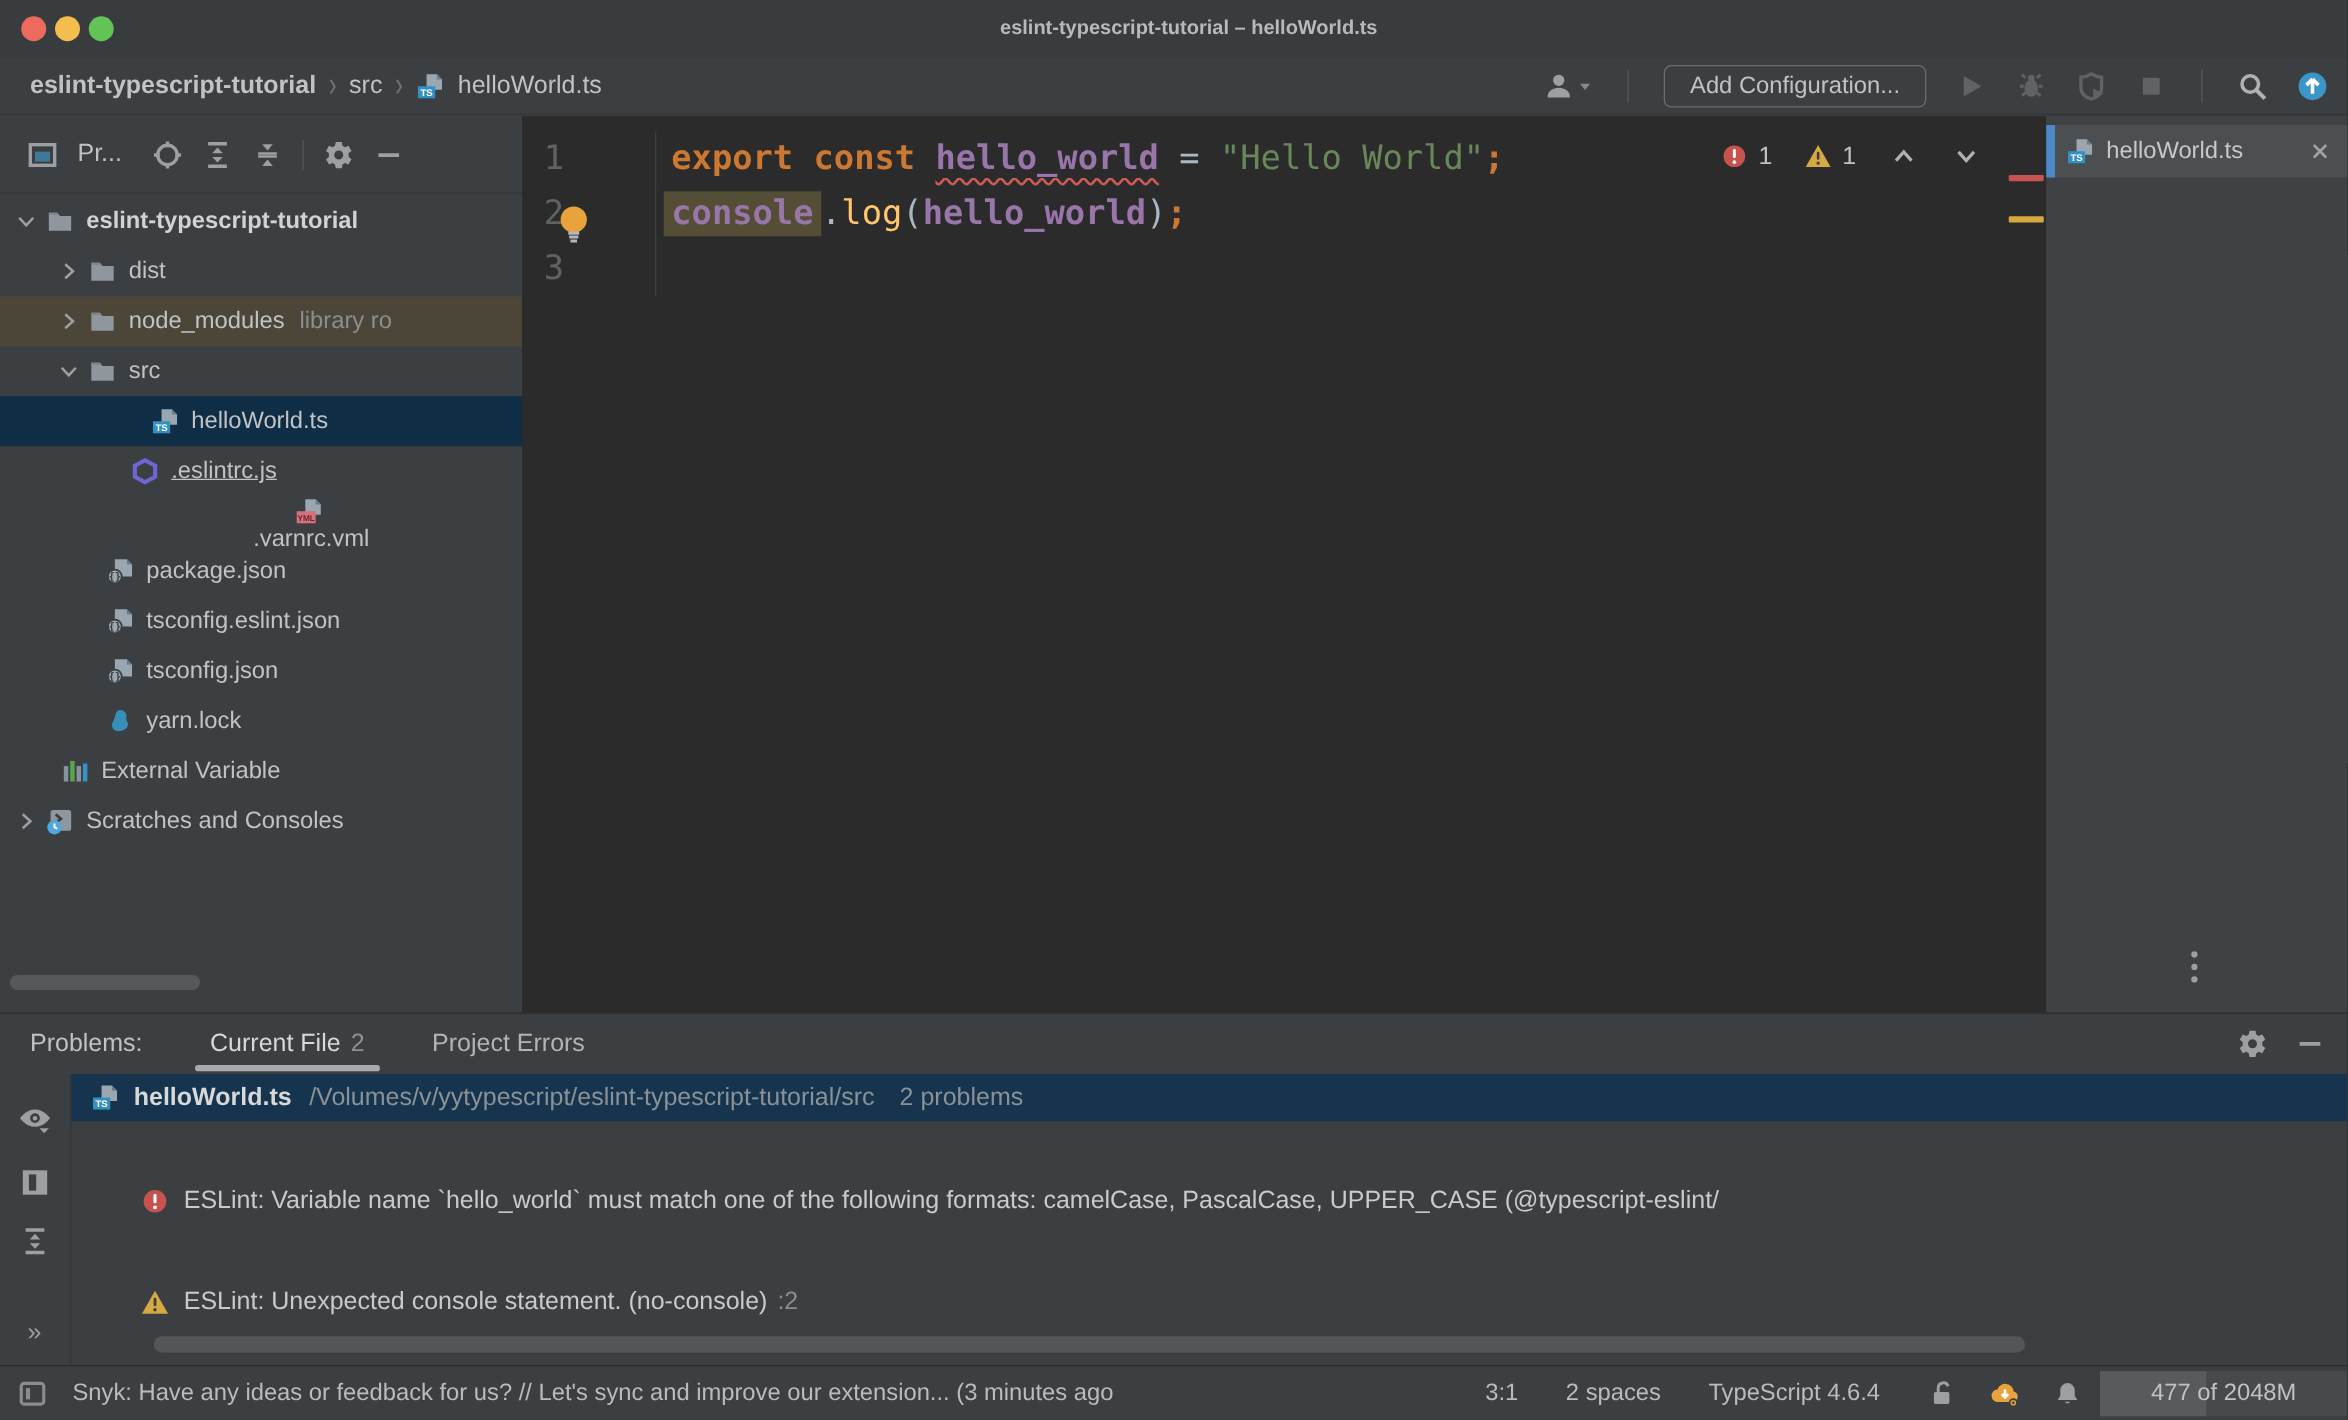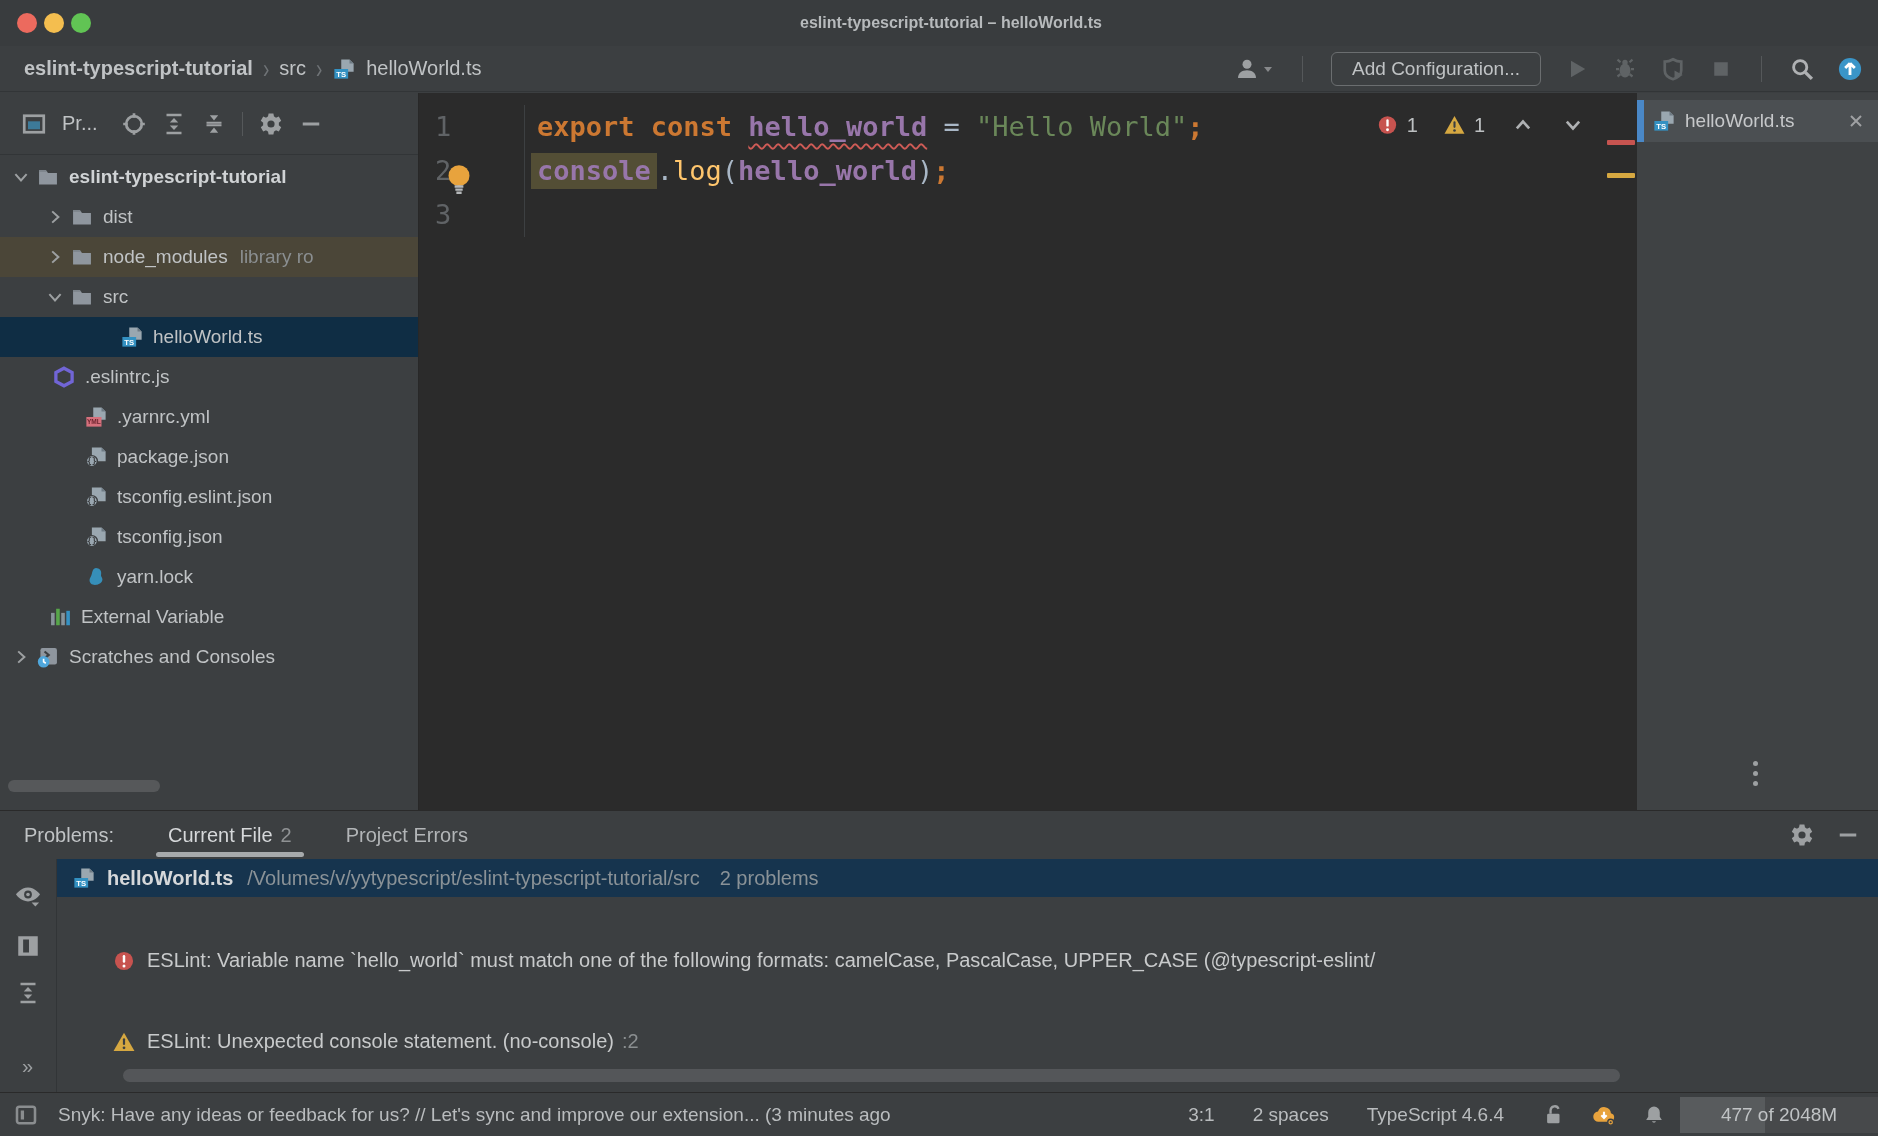--- a/index.html
+++ b/index.html
@@ -311,29 +311,29 @@
           <span class="t-icon">
             <svg width="22" height="22" viewBox="0 0 16 16">
               <path d="M6 1h6l3 3v6H6z" fill="#9AA7B0"></path>
               <path d="M12 1v3h3z" fill="#6e7b84"></path>
               <rect x="1" y="8" width="10" height="7" fill="#3391c2"></rect>
               <text x="6" y="13.6" font-size="5.6" font-weight="bold" fill="#fff" text-anchor="middle" font-family="Liberation Sans,sans-serif">TS</text>
             </svg>
           </span>
           <span class="t-label">helloWorld.ts</span>
         </div>
-        <div class="tree-row" style="padding-left: 48px;">
+        <div class="tree-row" style="padding-left: 100px; text-decoration: underline;">
           <span class="t-icon">
             <svg width="22" height="22" viewBox="0 0 16 16">
               <polygon points="8,1.6 13.9,4.8 13.9,11.2 8,14.4 2.1,11.2 2.1,4.8" fill="none" stroke="#7165d6" stroke-width="2.4"></polygon>
             </svg>
           </span>
           <span class="t-label">.eslintrc.js</span>
         </div>
-        <div class="tree-row" style="padding-left: 80px;">
+        <div class="tree-row" style="padding-left: 80px; flex-direction: column;">
           <span class="t-icon">
             <svg width="22" height="22" viewBox="0 0 16 16">
               <path d="M6 1h6l3 3v6H6z" fill="#9AA7B0"></path>
               <path d="M12 1v3h3z" fill="#6e7b84"></path>
               <rect x="1" y="8" width="11" height="7" fill="#d6707c"></rect>
               <text x="6.5" y="13.4" font-size="4.8" font-weight="bold" fill="#6e2530" text-anchor="middle" font-family="Liberation Sans,sans-serif">YML</text>
             </svg>
           </span>
           <span class="t-label">.yarnrc.yml</span>
         </div>

